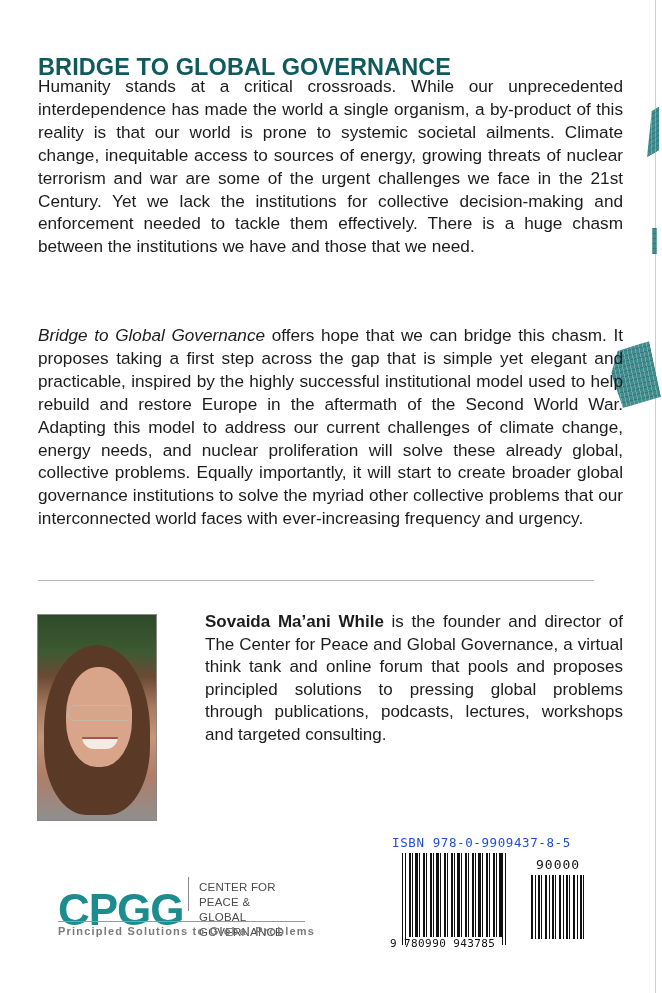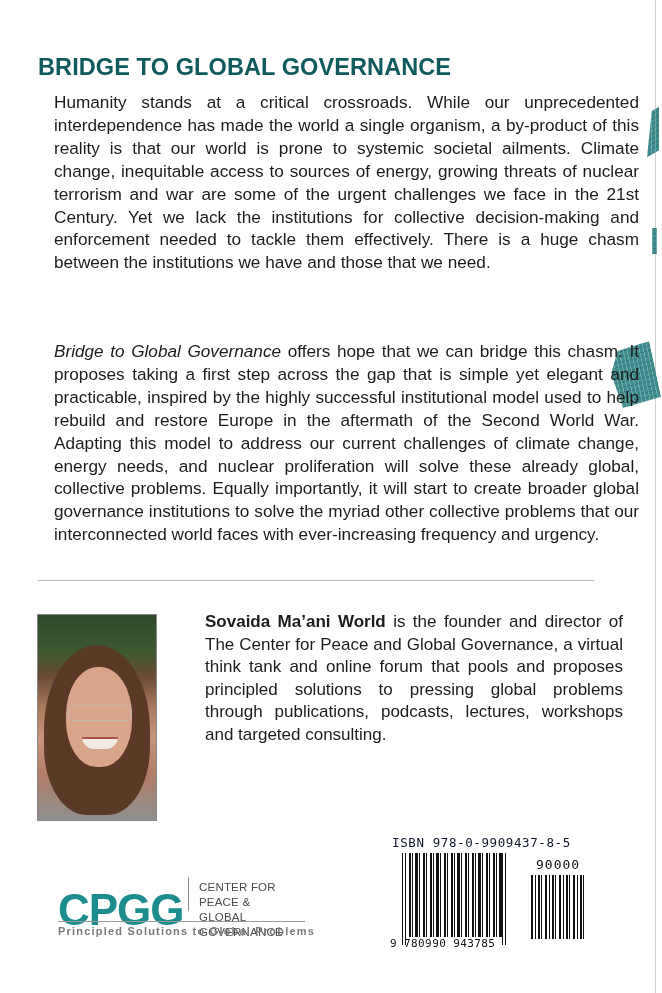--- a/index.html
+++ b/index.html
@@ -24,21 +24,21 @@
     .b3 { left: 612px; top: 345px; width: 44px; height: 60px; transform: rotate(-12deg); clip-path: polygon(25% 5%, 100% 0, 100% 95%, 10% 100%, 0 40%); }
 
     .title {
       position: absolute; left: 38px; top: 54px;
       font-size: 23.5px; font-weight: bold; color: #0e5a5c;
       letter-spacing: 0.1px; margin: 0;
     }
     .body-text {
       position: absolute; left: 38px; width: 585px;
       font-size: 17.2px; line-height: 22.9px;
-      text-align: justify; color: #1c1c1c; margin: 16px;
+      text-align: justify; color: #1c1c1c; margin: 0;
     }
     em { font-style: italic; }
 
     .divider {
       position: absolute; left: 38px; top: 580px; width: 556px; height: 1px;
       background: #b7b7b7;
     }
 
     .author-photo {
       position: absolute; left: 37px; top: 614px; width: 118px; height: 205px;
@@ -87,21 +87,21 @@
     .logo-rule { position: absolute; left: 0; top: 49px; width: 247px; height: 1px; background: #999; }
     .logo-tagline {
       position: absolute; left: 0; top: 53px;
       font-size: 11px; font-weight: bold; color: #7b7b7b; letter-spacing: 1.2px;
       white-space: nowrap;
     }
 
     .isbn-block { position: absolute; left: 390px; top: 835px; width: 240px; height: 120px; }
     .isbn-label {
       position: absolute; left: 2px; top: 0;
-      font-family: "DejaVu Sans Mono", monospace; font-size: 12.5px; color: #0f172a;
+      font-family: "DejaVu Sans Mono", monospace; font-size: 12.5px; color: #1d4ed8;
       letter-spacing: 0.6px;
     }
     .barcode-main {
       position: absolute; left: 12px; top: 18px; width: 104px; height: 84px;
       background: repeating-linear-gradient(90deg,
         #111 0 2px, #fff 2px 3px, #111 3px 4px, #fff 4px 7px,
         #111 7px 9px, #fff 9px 10px, #111 10px 11px, #fff 11px 13px,
         #111 13px 16px, #fff 16px 17px, #111 17px 18px, #fff 18px 21px);
     }
     .barcode-guard-l { position: absolute; left: 12px; top: 18px; width: 4px; height: 92px;
@@ -140,21 +140,21 @@
 
 <div class="divider"></div>
 
 <div class="author-photo">
   <div class="photo-hair"></div>
   <div class="photo-face"></div>
   <div class="photo-glasses"></div>
   <div class="photo-smile"></div>
 </div>
 
-<p class="bio"><b>Sovaida Ma’ani World</b><span> is the founder and director of The Center for Peace and Global Governance, a virtual think tank and online forum that pools and proposes principled solutions to pressing global problems through publications, podcasts, lectures, workshops and targeted consulting.</span></p>
+<p class="bio"><b>Sovaida Ma’ani While</b><span> is the founder and director of The Center for Peace and Global Governance, a virtual think tank and online forum that pools and proposes principled solutions to pressing global problems through publications, podcasts, lectures, workshops and targeted consulting.</span></p>
 
 <div class="logo">
   <div class="logo-mark">CPGG</div>
   <div class="logo-sep"></div>
   <div class="logo-name">CENTER FOR PEACE &amp;
 GLOBAL GOVERNANCE</div>
   <div class="logo-rule"></div>
   <div class="logo-tagline">Principled Solutions to Global Problems</div>
 </div>
 

